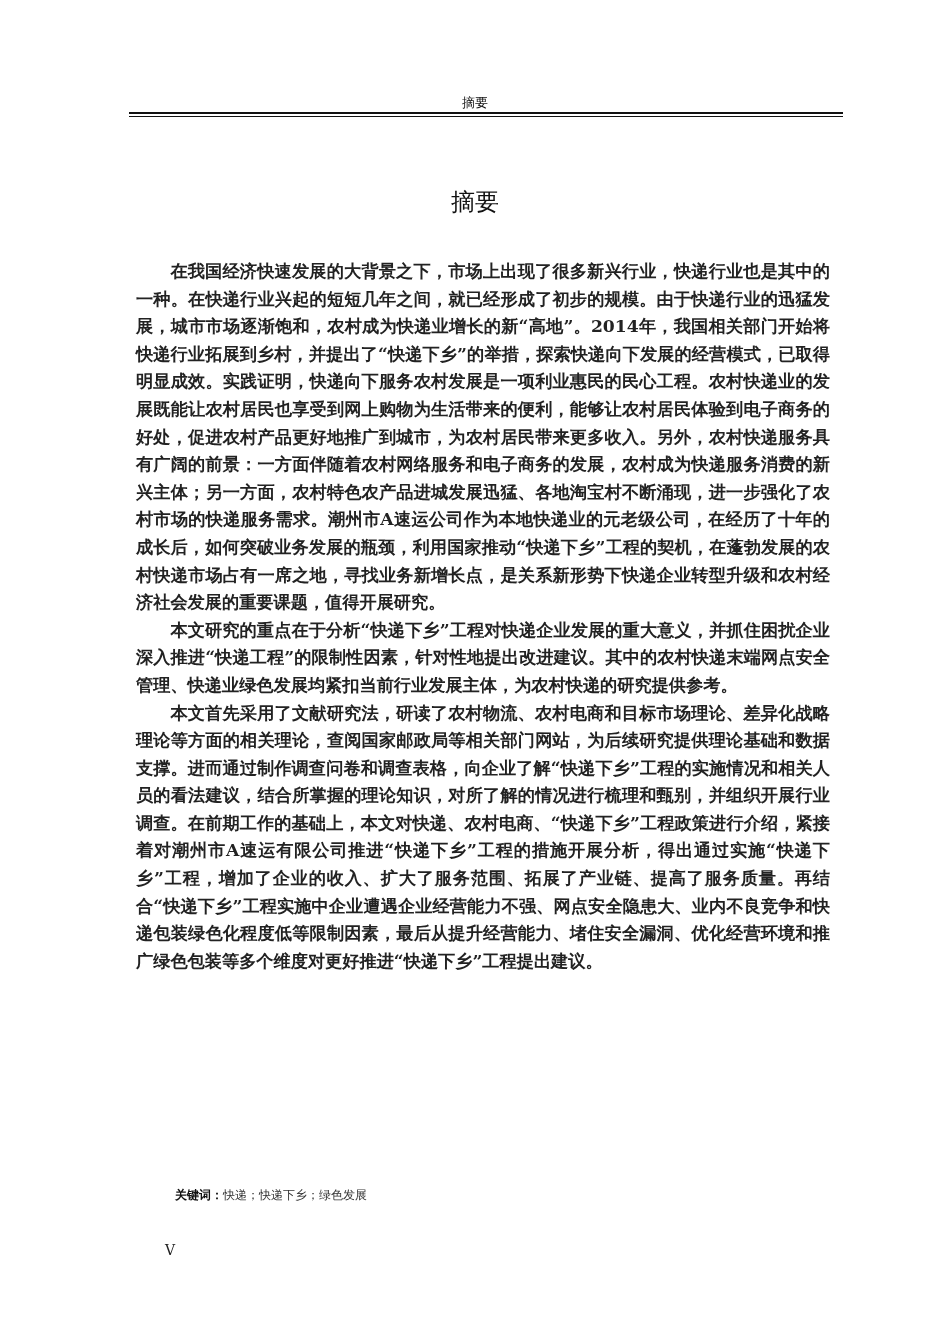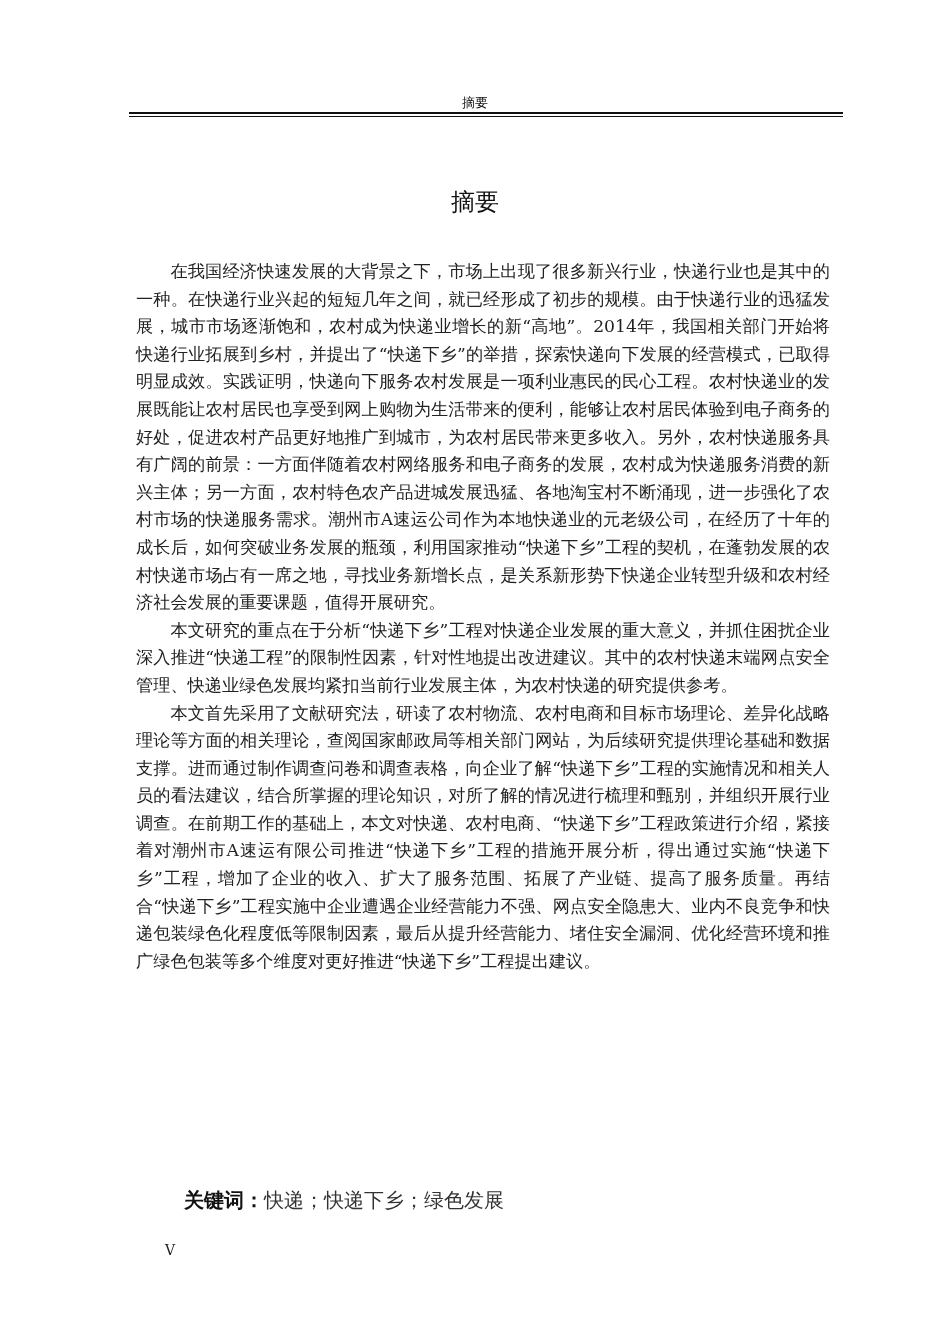--- a/index.html
+++ b/index.html
@@ -5,23 +5,23 @@
   html, body { margin: 0; padding: 0; background: #ffffff; }
   body { width: 950px; height: 1344px; position: relative; overflow: hidden;
          font-family: "DejaVu Serif", "Liberation Serif", serif; color: #1a1a1a; }
   .running-header { position: absolute; top: 94px; left: 0; width: 950px; text-align: center;
                     font-size: 13px; color: #111; }
   .header-rule { position: absolute; left: 129px; width: 714px; top: 112px; height: 5px;
                  border-top: 2px solid #111; border-bottom: 1px solid #111; box-sizing: border-box; }
   .title { position: absolute; top: 186px; left: 0; width: 950px; text-align: center;
            font-family: "DejaVu Sans", sans-serif; font-size: 24px; color: #111; }
   .body-text { position: absolute; top: 258px; left: 136px; width: 694px;
-               font-size: 17.2px; line-height: 27.6px; text-align: justify; color: #222; }
+               font-size: 17.2px; line-height: 27.6px; text-align: justify; color: #222; font-weight: bold; }
   .body-text p { margin: 0; text-indent: 2em; }
-  .keywords { position: absolute; top: 1187px; left: 184px; font-size: 20px; color: #333; }
+  .keywords { position: absolute; top: 1187px; left: 175px; font-size: 12px; color: #333; }
   .kw-label { font-family: "DejaVu Sans", sans-serif; font-weight: bold; color: #111; }
   .page-number { position: absolute; top: 1242px; left: 165px; font-size: 14px; color: #222; }
 </style>
 </head>
 <body>
 
 <div class="running-header">摘要</div>
 <div class="header-rule"></div>
 
 <div class="title">摘要</div>

